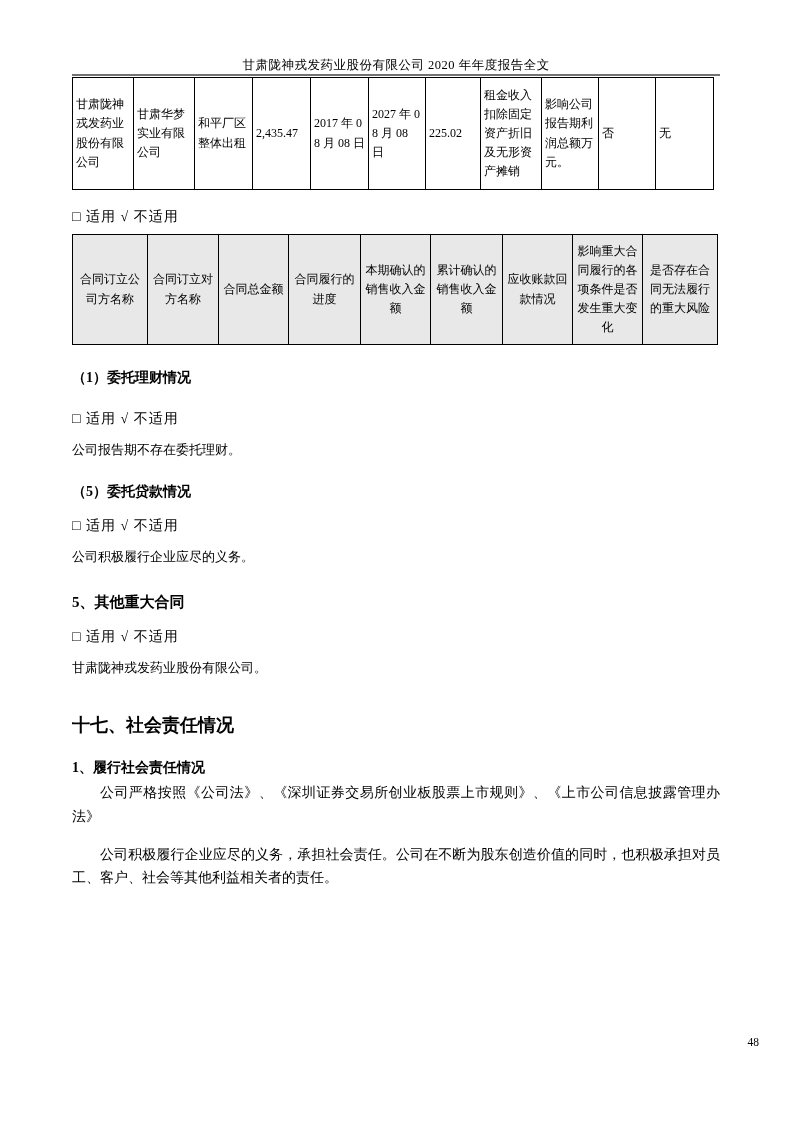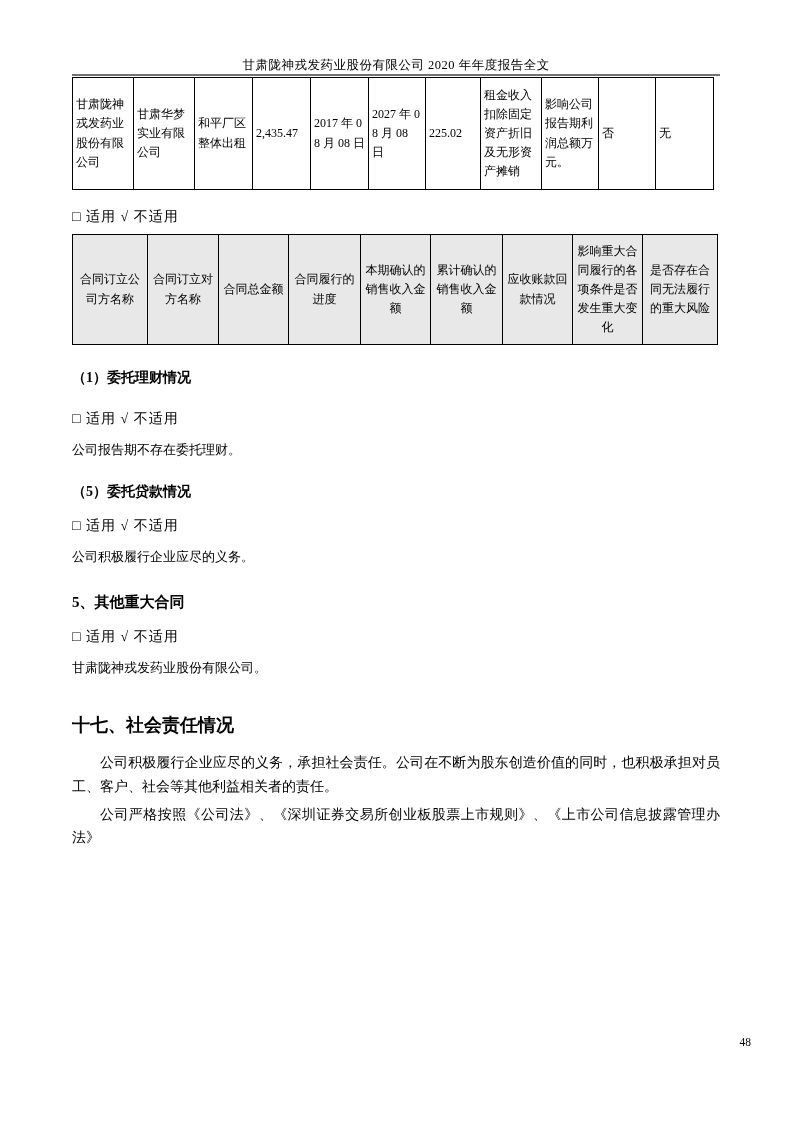--- a/index.html
+++ b/index.html
@@ -57,21 +57,21 @@
   .para {
     font-size: 14px;
     line-height: 1.7;
     text-indent: 2em;
     text-align: justify;
     margin-top: 4px;
   }
   .para.first { margin-top: 14px; }
   .page-number {
     position: absolute;
-    right: 42px; top: 1036px;
+    right: 34px; top: 1036px;
     font-size: 11.5px;
   }
 </style>
 </head>
 <body>
 
 <div class="content">
 
   <div class="doc-header">
     <span class="hdr-text">甘肃陇神戎发药业股份有限公司 2020 年年度报告全文</span>
@@ -146,18 +146,19 @@
   <div class="sub-title">（5）委托贷款情况</div>
   <div class="applicable" style="margin-top:16px">□ 适用 √ 不适用</div>
   <div class="note">公司积极履行企业应尽的义务。</div>
 
   <div class="sec-title" style="margin-top:27px">5、其他重大合同</div>
   <div class="applicable" style="margin-top:16px">□ 适用 √ 不适用</div>
   <div class="note">甘肃陇神戎发药业股份有限公司。</div>
 
   <div class="big-title">十七、社会责任情况</div>
 
+  <div class="sub-title" style="margin-top:22px">1、履行社会责任情况</div>
+  <p class="para">公司严格按照《公司法》、《深圳证券交易所创业板股票上市规则》、《上市公司信息披露管理办法》</p>
   <p class="para first">公司积极履行企业应尽的义务，承担社会责任。公司在不断为股东创造价值的同时，也积极承担对员工、客户、社会等其他利益相关者的责任。</p>
-  <p class="para">公司严格按照《公司法》、《深圳证券交易所创业板股票上市规则》、《上市公司信息披露管理办法》</p>
 
 </div>
 
 <div class="page-number">48</div>
 
 </body></html>

